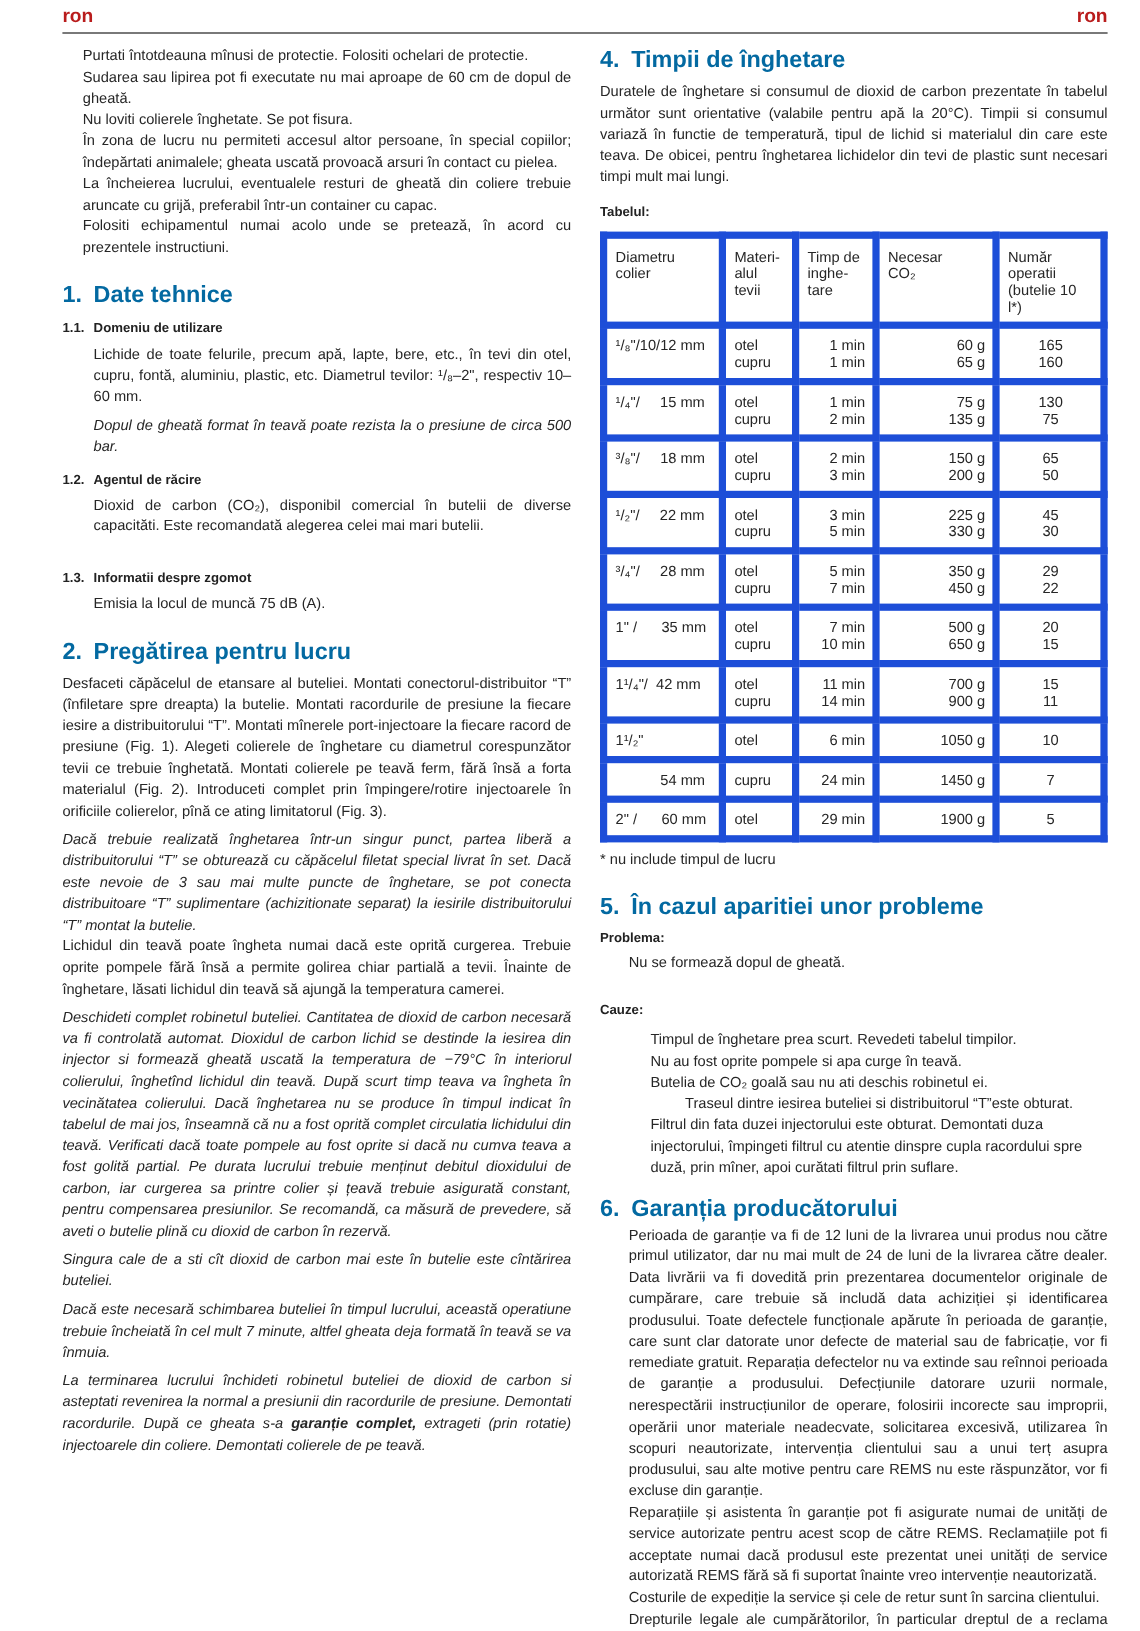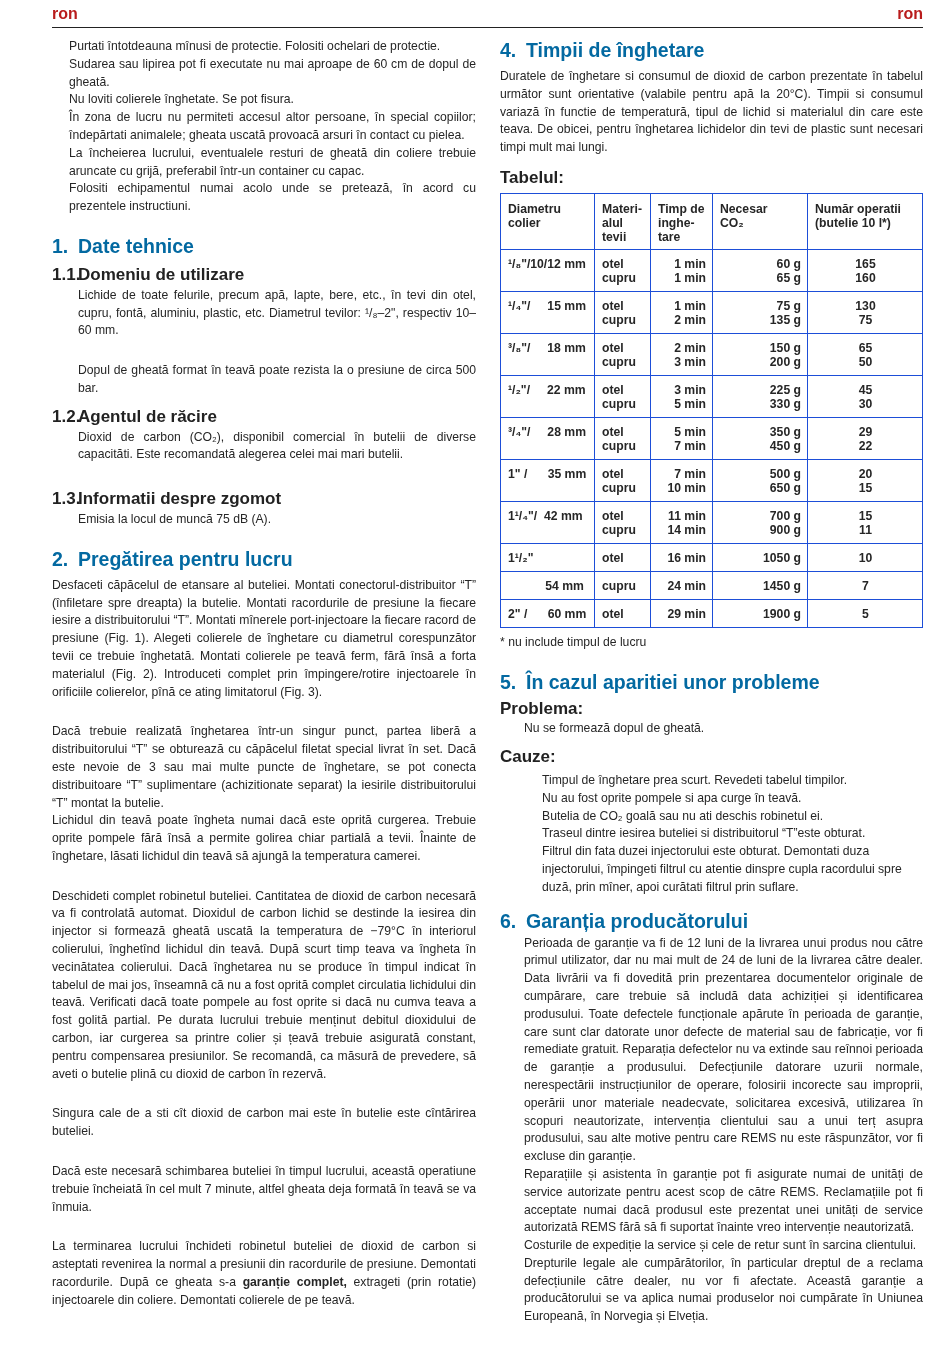--- a/index.html
+++ b/index.html
@@ -9,25 +9,25 @@
   .hdr.left { left:52px; } .hdr.right { right:27px; }
   .rule { position:absolute; top:27px; left:52px; width:871px; height:1px; background:#222; }
   .col { position:absolute; }
   .colL { left:52px; top:38px; width:424px; }
   .colR { left:500px; top:38px; width:423px; }
   p { margin:0; text-align:justify; }
   .ind { padding-left:17px; }
   .ind2 { padding-left:26px; }
   .h1 { font-weight:bold; font-size:19.5px; line-height:24px; color:#0369a1; margin-top:18px; margin-bottom:6px; }
   .h1 .num { display:inline-block; width:26px; }
-  .h2 { font-weight:bold; font-size:17px; color:#222; margin-top:8px; margin-bottom:3px; }
+  .h2 { font-weight:bold; font-size:11px; color:#222; margin-top:8px; margin-bottom:3px; }
   .h2 .num { display:inline-block; width:26px; }
-  .gap { margin-top:22px; }
+  .gap { margin-top:6px;font-style:italic; }
   table { border-collapse:collapse; width:423px; font-size:12.2px; line-height:14px; margin-top:6px; }
-  td, th { border:1px solid #1d4ed8; vertical-align:top; padding:7px 6px 6px 7px; font-weight:bold; text-align:left; }
+  td, th { border:6px solid #1d4ed8; vertical-align:top; padding:7px 6px 6px 7px; font-weight:normal; text-align:left; }
   th { padding-top:8px; padding-bottom:5px; }
   td.c-time, td.c-co2 { text-align:right; }
   td.c-ops { text-align:center; }
   .bold { font-weight:bold; }
   .cauze { padding-left:42px; }
   .warr { padding-left:24px; }
 </style>
 </head>
 <body>
 
@@ -122,36 +122,36 @@
         <tr style="white-space: pre;"><td class="c-diam">1" /      35 mm</td><td class="c-mat">otel
 cupru</td><td class="c-time">7 min
 10 min</td><td class="c-co2">500 g
 650 g</td><td class="c-ops">20
 15</td></tr>
         <tr style="white-space: pre;"><td class="c-diam">1¹/₄"/  42 mm</td><td class="c-mat">otel
 cupru</td><td class="c-time">11 min
 14 min</td><td class="c-co2">700 g
 900 g</td><td class="c-ops">15
 11</td></tr>
-        <tr style="white-space: pre;"><td class="c-diam">1¹/₂"</td><td class="c-mat">otel</td><td class="c-time">16 min</td><td class="c-co2">1050 g</td><td class="c-ops">10</td></tr>
+        <tr style="white-space: pre;"><td class="c-diam">1¹/₂"</td><td class="c-mat">otel</td><td class="c-time">6 min</td><td class="c-co2">1050 g</td><td class="c-ops">10</td></tr>
         <tr style="white-space: pre;"><td class="c-diam">           54 mm</td><td class="c-mat">cupru</td><td class="c-time">24 min</td><td class="c-co2">1450 g</td><td class="c-ops">7</td></tr>
         <tr style="white-space: pre;"><td class="c-diam">2" /      60 mm</td><td class="c-mat">otel</td><td class="c-time">29 min</td><td class="c-co2">1900 g</td><td class="c-ops">5</td></tr>
       </tbody>
   </table>
   <p style="margin-top:6px">* nu include timpul de lucru</p>
 
   <div class="h1"><span class="num">5.</span><span>În cazul aparitiei unor probleme</span></div>
   <div class="h2" style="margin-top:0">Problema:</div>
   <p class="warr">Nu se formează dopul de gheată.</p>
-  <div class="h2" style="margin-top:10px;margin-bottom:6px">Cauze:</div>
+  <div class="h2" style="margin-top:22px;margin-bottom:6px">Cauze:</div>
   <div class="cauze">
     <p style="text-align:left">Timpul de înghetare prea scurt. Revedeti tabelul timpilor.</p>
     <p style="text-align:left">Nu au fost oprite pompele si apa curge în teavă.</p>
     <p style="text-align:left">Butelia de CO₂ goală sau nu ati deschis robinetul ei.</p>
-    <p style="text-align:left">Traseul dintre iesirea buteliei si distribuitorul “T”este obturat.</p>
+    <p style="text-align:center">Traseul dintre iesirea buteliei si distribuitorul “T”este obturat.</p>
     <p style="text-align:left">Filtrul din fata duzei injectorului este obturat. Demontati duza injectorului, împingeti filtrul cu atentie dinspre cupla racordului spre duză, prin mîner, apoi curătati filtrul prin suflare.</p>
   </div>
 
   <div class="h1" style="margin-top:12px;margin-bottom:2px"><span class="num">6.</span><span>Garanția producătorului</span></div>
   <div class="warr">
     <p>Perioada de garanție va fi de 12 luni de la livrarea unui produs nou către primul utilizator, dar nu mai mult de 24 de luni de la livrarea către dealer. Data livrării va fi dovedită prin prezentarea documentelor originale de cumpărare, care trebuie să includă data achiziției și identificarea produsului. Toate defectele funcționale apărute în perioada de garanție, care sunt clar datorate unor defecte de material sau de fabricație, vor fi remediate gratuit. Reparația defectelor nu va extinde sau reînnoi perioada de garanție a produsului. Defecțiunile datorare uzurii normale, nerespectării instrucțiunilor de operare, folosirii incorecte sau improprii, operării unor materiale neadecvate, solicitarea excesivă, utilizarea în scopuri neautorizate, intervenția clientului sau a unui terț asupra produsului, sau alte motive pentru care REMS nu este răspunzător, vor fi excluse din garanție.</p>
     <p>Reparațiile și asistenta în garanție pot fi asigurate numai de unități de service autorizate pentru acest scop de către REMS. Reclamațiile pot fi acceptate numai dacă produsul este prezentat unei unități de service autorizată REMS fără să fi suportat înainte vreo intervenție neautorizată.</p>
     <p>Costurile de expediție la service și cele de retur sunt în sarcina clientului.</p>
     <p>Drepturile legale ale cumpărătorilor, în particular dreptul de a reclama defecțiunile către dealer, nu vor fi afectate. Această garanție a producătorului se va aplica numai produselor noi cumpărate în Uniunea Europeană, în Norvegia și Elveția.</p>
   </div>

